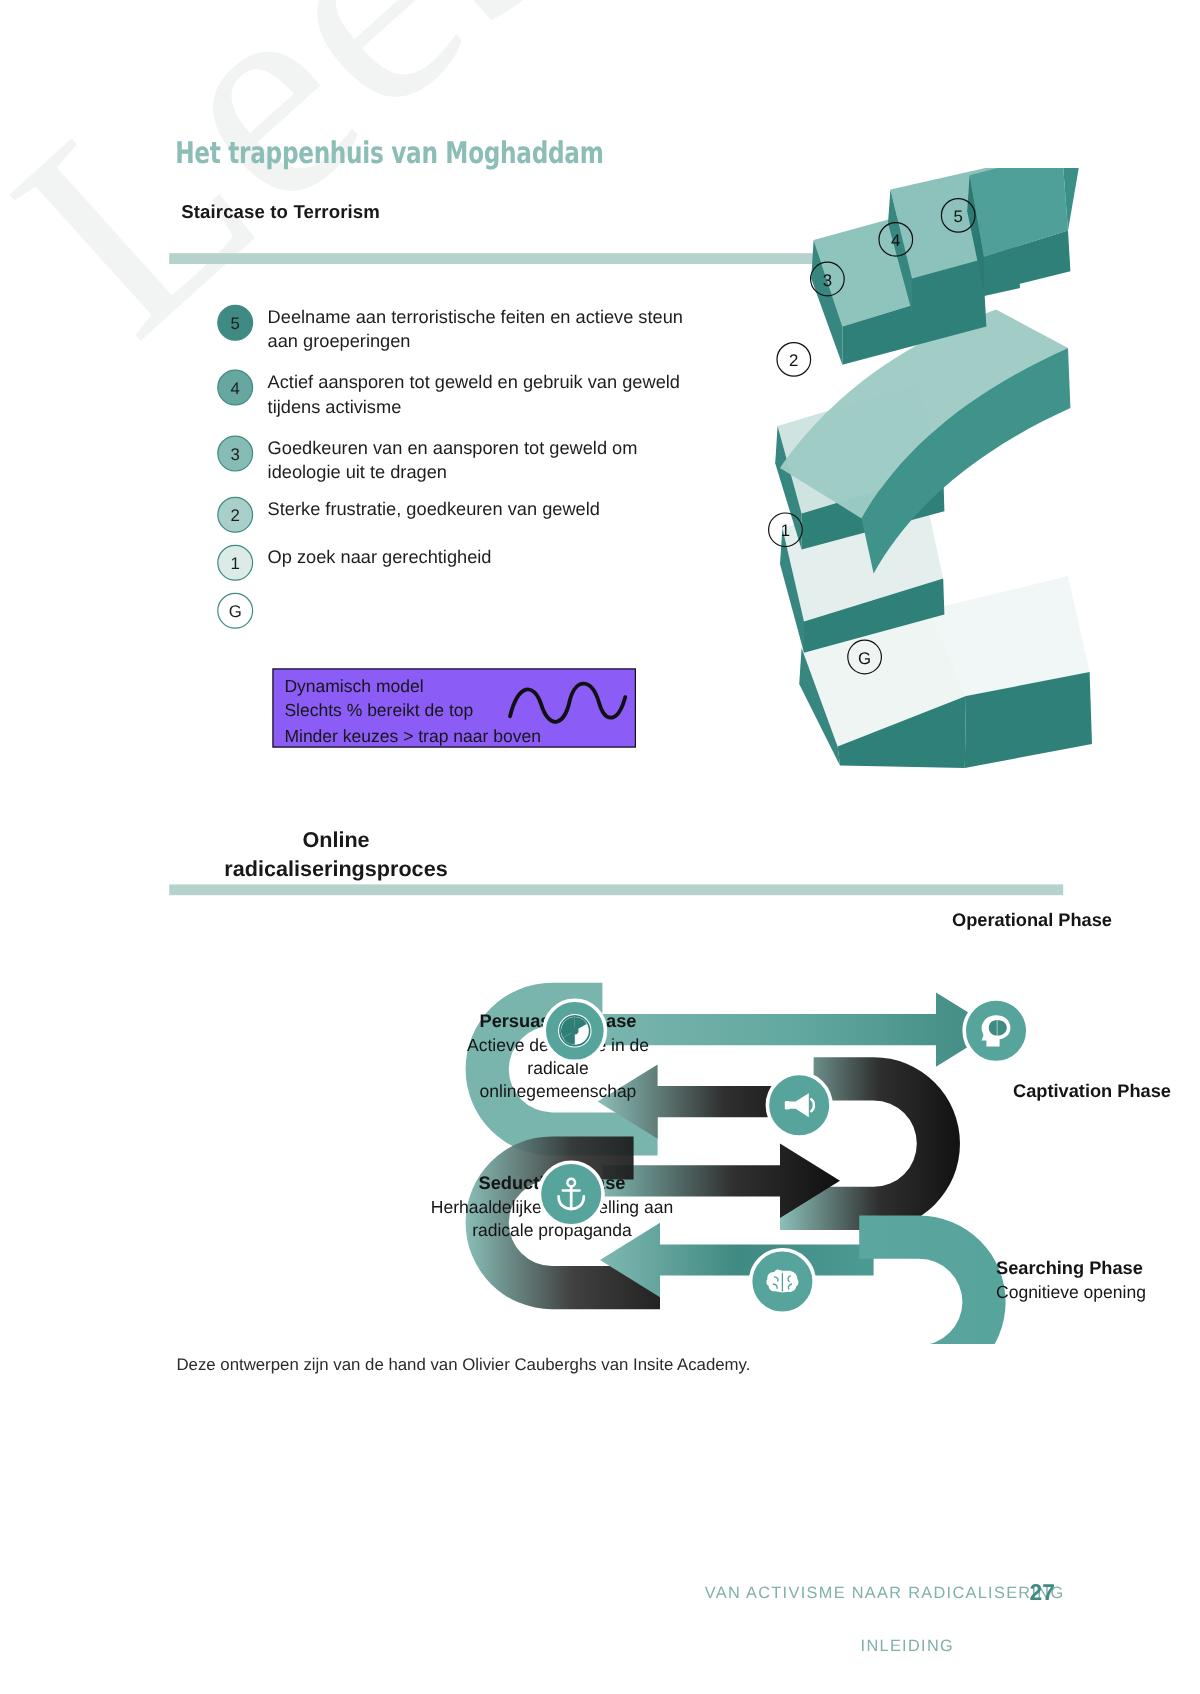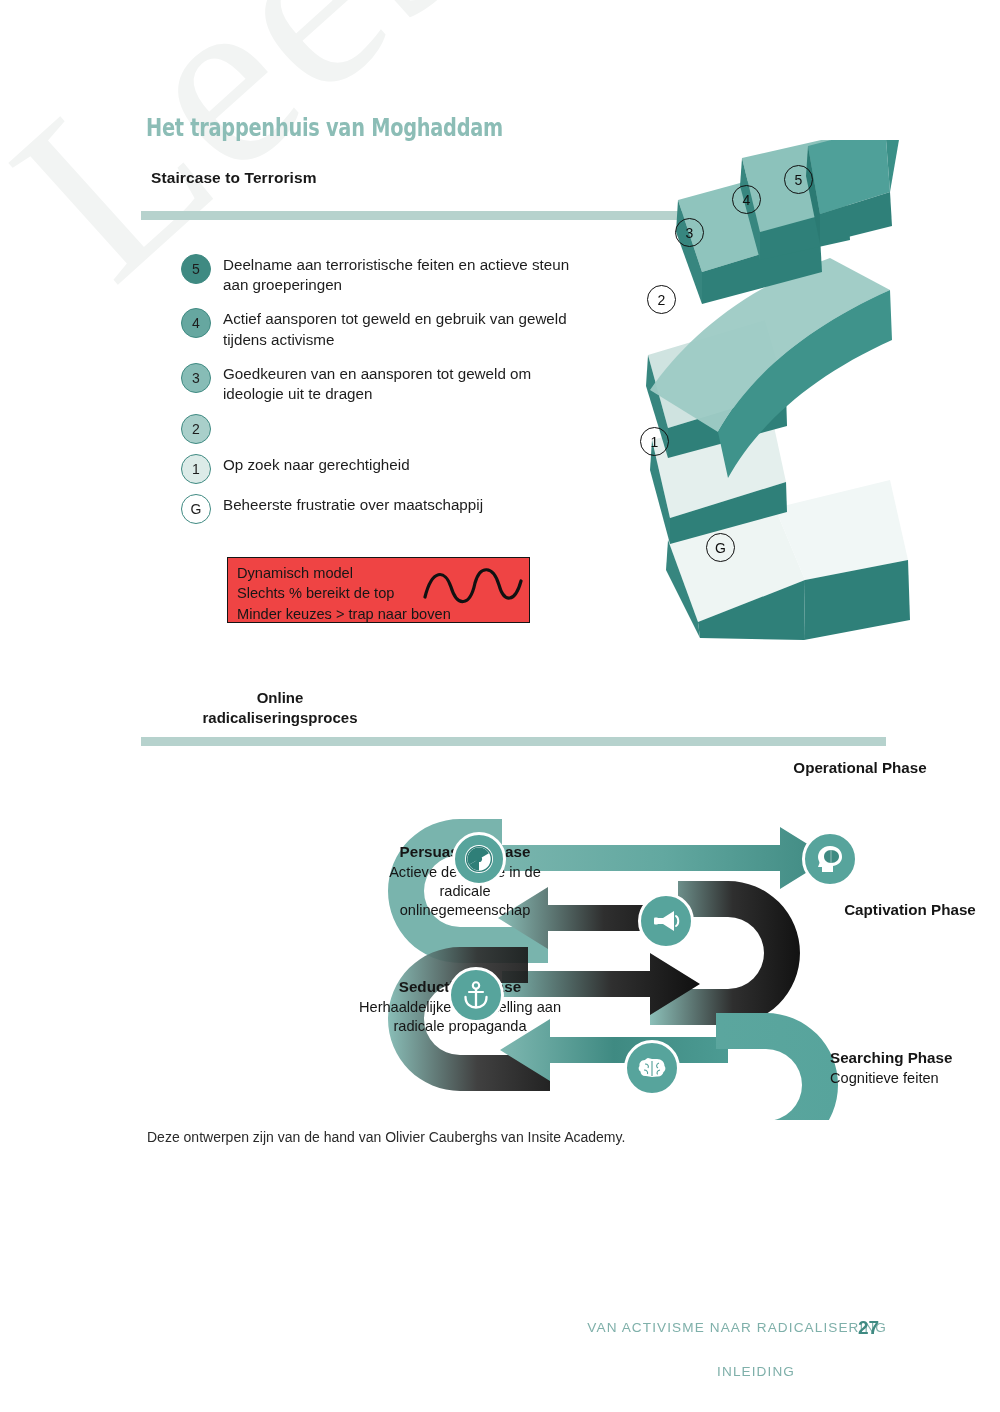--- a/index.html
+++ b/index.html
@@ -50,21 +50,21 @@
     position:absolute;
     height:9px;
     background:#b6d2cd;
   }
   #rule1{left:141px;top:211px;width:745px;}
   #rule2{left:141px;top:737px;width:745px;}
 
   .sec2-title{
     position:absolute;left:165px;top:688px;width:230px;
     text-align:center;
-    font-size:15px;font-weight:700;color:#181818;
+    font-size:18px;font-weight:700;color:#181818;
     line-height:1.34;
   }
 
   
   #list{position:absolute;left:181px;top:253px;width:400px;}
   .li{display:flex;align-items:flex-start;margin-bottom:9px;}
   .li .bullet{
     flex:0 0 auto;
     width:30px;height:30px;border-radius:50%;
     border:1.3px solid #3f8a82;
@@ -86,21 +86,21 @@
   .b0{background:#ffffff;border-color:#4d4d4d;}
   .li.g5{margin-bottom:12px;}
   .li.g4{margin-bottom:12px;}
   .li.g3{margin-bottom:9px;}
 
   
   #dynbox{
     position:absolute;left:227px;top:557px;width:303px;height:66px;
     border:1.4px solid #141414;
     box-sizing:border-box;
-    background:#ef4444;
+    background:#8b5cf6;
   }
   #dynbox .lines{
     position:absolute;left:9px;top:5px;
     font-size:14.6px;line-height:1.39;color:#161616;
   }
   #dynbox svg{position:absolute;right:6px;top:9px;}
 
   
   #stair{position:absolute;left:590px;top:140px;width:340px;height:510px;}
   .marker{
@@ -174,28 +174,28 @@
     <div class="li g4">
       <div class="bullet b4">4</div>
       <div class="txt">Actief aansporen tot geweld en gebruik van geweld tijdens activisme</div>
     </div>
     <div class="li g3">
       <div class="bullet b3">3</div>
       <div class="txt">Goedkeuren van en aansporen tot geweld om ideologie uit te dragen</div>
     </div>
     <div class="li">
       <div class="bullet b2">2</div>
+      <div class="txt">Sterke frustratie, goedkeuren van geweld</div>
     </div>
     <div class="li">
       <div class="bullet b1">1</div>
       <div class="txt">Op zoek naar gerechtigheid</div>
     </div>
     <div class="li">
       <div class="bullet b0">G</div>
-      <div class="txt">Beheerste frustratie over maatschappij</div>
     </div>
   </div>
 
   <div id="dynbox">
     <div class="lines">
       <div>Dynamisch model</div>
       <div>Slechts % bereikt de top</div>
       <div>Minder keuzes &gt; trap naar boven</div>
     </div>
     <svg width="100" height="44" viewBox="0 0 100 44">
@@ -360,21 +360,21 @@
     </div>
     <div class="ph-label" id="ph-capt">
       <b>Captivation Phase</b>
     </div>
     <div class="ph-label" id="ph-sed">
       <b>Seduction Phase</b>
       <span>Herhaaldelijke blootstelling aan radicale propaganda</span>
     </div>
     <div class="ph-label" id="ph-search">
       <b>Searching Phase</b>
-      <span>Cognitieve feiten</span>
+      <span>Cognitieve opening</span>
     </div>
   </div>
 
   <div id="caption">Deze ontwerpen zijn van de hand van Olivier Cauberghs van Insite Academy.</div>
 
   <div id="footer">
     <div class="f1">INLEIDING</div>
     <div class="f2">VAN ACTIVISME NAAR RADICALISERING</div>
     <div class="pg">27</div>
   </div>

